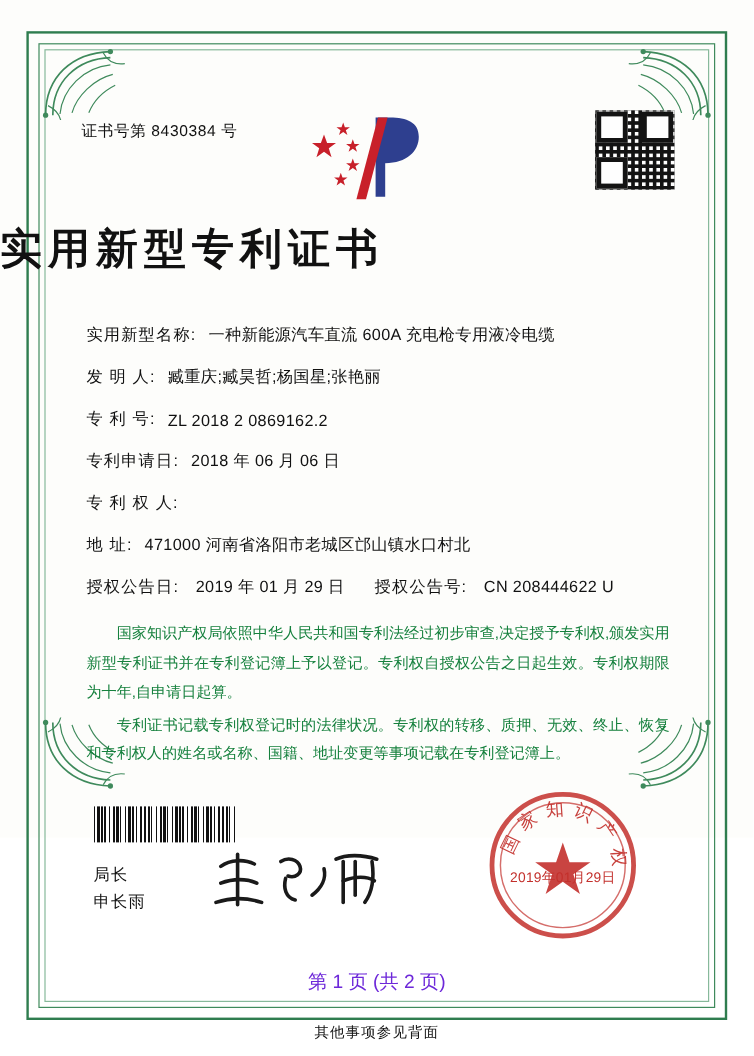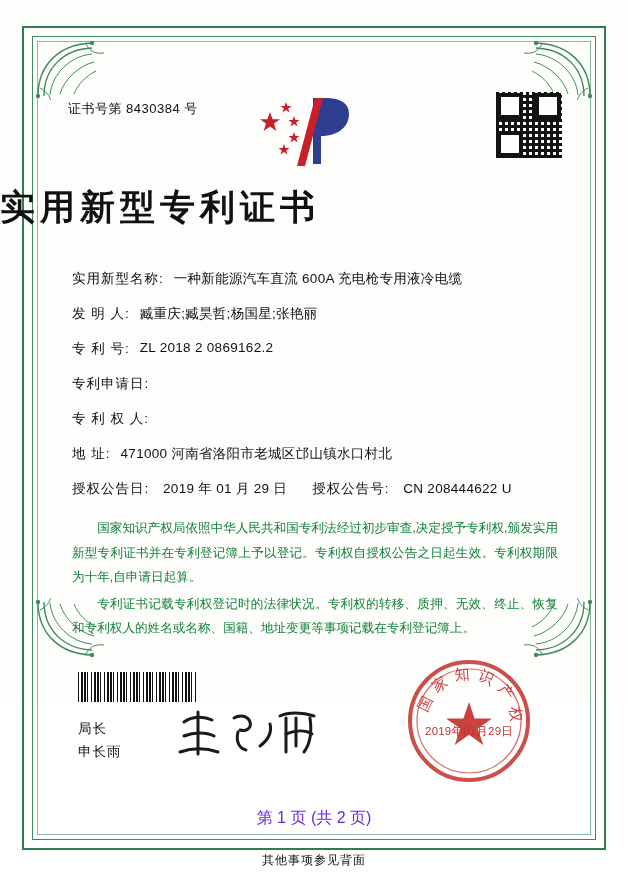--- a/index.html
+++ b/index.html
@@ -115,21 +115,21 @@
 
   
   .fields {
     position: absolute;
     left: 72px;
     top: 270px;
     width: 484px;
   }
   .row {
     display: flex;
-    align-items: flex-start;
+    align-items: flex-end;
     margin-bottom: 17px;
     font-size: 13.5px;
     color: #111;
   }
   .row .label {
     white-space: nowrap;
     letter-spacing: 1px;
   }
   .row .value {
     margin-left: 10px;
@@ -319,20 +319,21 @@
       <span class="value">臧重庆;臧昊哲;杨国星;张艳丽</span>
     </div>
 
     <div class="row">
       <span class="label">专 利 号:</span>
       <span class="value">ZL 2018 2 0869162.2</span>
     </div>
 
     <div class="row">
       <span class="label">专利申请日:</span>
+      <span class="value">2018 年 06 月 06 日</span>
     </div>
 
     <div class="row">
       <span class="label">专 利 权 人:</span>
     </div>
 
     <div class="row">
       <span class="label">地 址:</span>
       <span class="value">471000 河南省洛阳市老城区邙山镇水口村北</span>
     </div>

